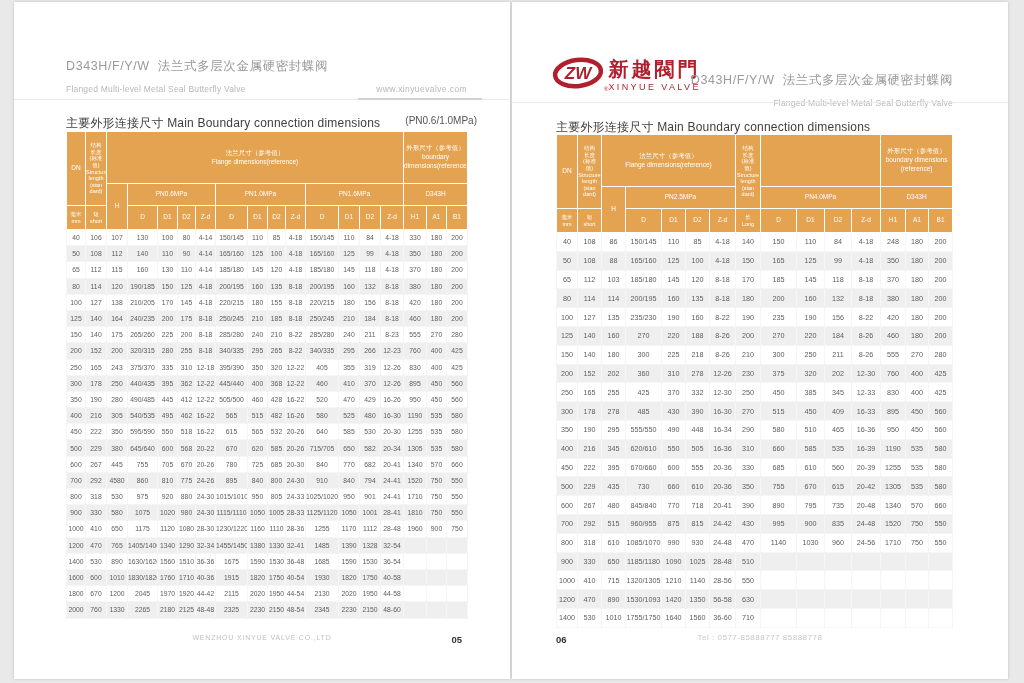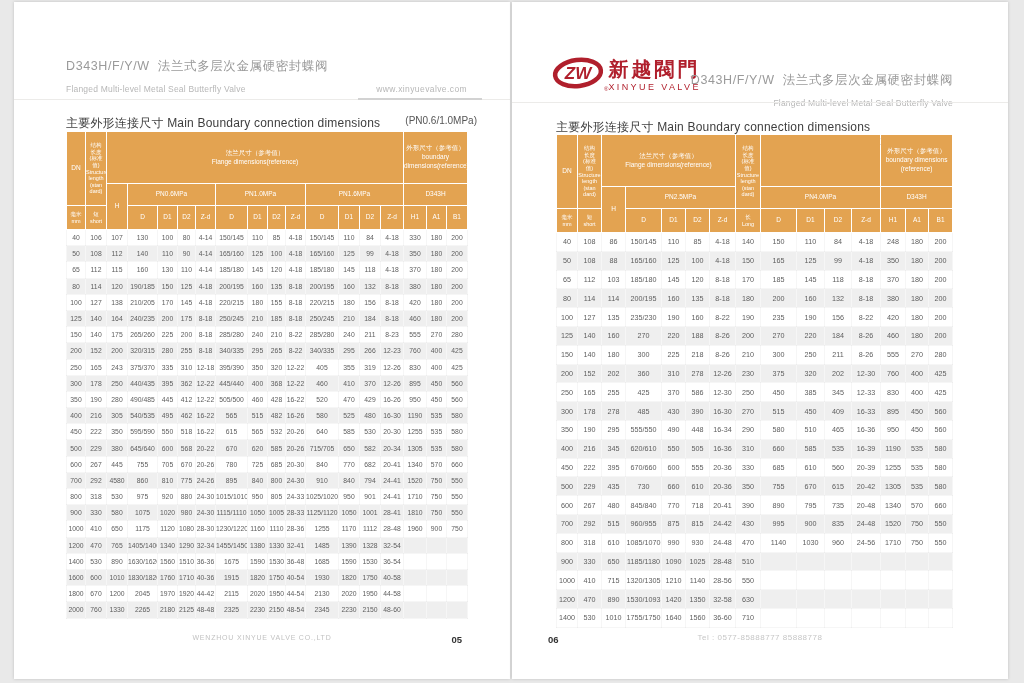--- a/index.html
+++ b/index.html
@@ -37,21 +37,21 @@
   .hr1{height:52px}.hr2{height:22px}.hr3{height:24px}
   .dims-table td{text-align:center;vertical-align:middle;font-size:6.8px;color:#5d5d5d;padding:0;height:15.2px;
     border:1px solid rgba(0,0,0,.035);overflow:hidden;white-space:nowrap}
   #page-right .dims-table td{height:17.8px;font-size:7.2px}
   .dims-table tbody tr:nth-child(even){background:#efefef}
 
   .footer-company{position:absolute;bottom:38px;left:0;right:0;text-align:center;font-size:7px;color:#c2c2c2;letter-spacing:.8px}
   .footer-tel{position:absolute;bottom:37px;left:0;right:0;text-align:center;font-size:8px;color:#c6c6c6;letter-spacing:.5px}
   .page-num{position:absolute;bottom:34px;font-size:9.5px;font-weight:bold;color:#333}
   #page-left .page-num{right:48px}
-  #page-right .page-num{left:36px}
+  #page-right .page-num{left:44px}
 </style>
 </head>
 <body>
 
 <div class="page" id="page-left">
   <div class="page-head">
     <div class="model-line"><span>D343H/F/Y/W</span>&nbsp; <span>法兰式多层次金属硬密封蝶阀</span></div>
     <div class="subtitle">Flanged Multi-level Metal Seal Butterfly Valve</div>
     <div class="website">www.xinyuevalve.com</div>
   </div>
@@ -847,21 +847,21 @@
           <td>760</td>
           <td>400</td>
           <td>425</td>
         </tr>
         <tr>
           <td>250</td>
           <td>165</td>
           <td>255</td>
           <td>425</td>
           <td>370</td>
-          <td>586</td>
+          <td>332</td>
           <td>12-30</td>
           <td>250</td>
           <td>450</td>
           <td>385</td>
           <td>345</td>
           <td>12-33</td>
           <td>830</td>
           <td>400</td>
           <td>425</td>
         </tr>
@@ -1035,21 +1035,21 @@
           <td></td>
           <td></td>
         </tr>
         <tr>
           <td>1200</td>
           <td>470</td>
           <td>890</td>
           <td>1530/1093</td>
           <td>1420</td>
           <td>1350</td>
-          <td>32-58</td>
+          <td>56-58</td>
           <td>630</td>
           <td></td>
           <td></td>
           <td></td>
           <td></td>
           <td></td>
           <td></td>
           <td></td>
         </tr>
         <tr>

